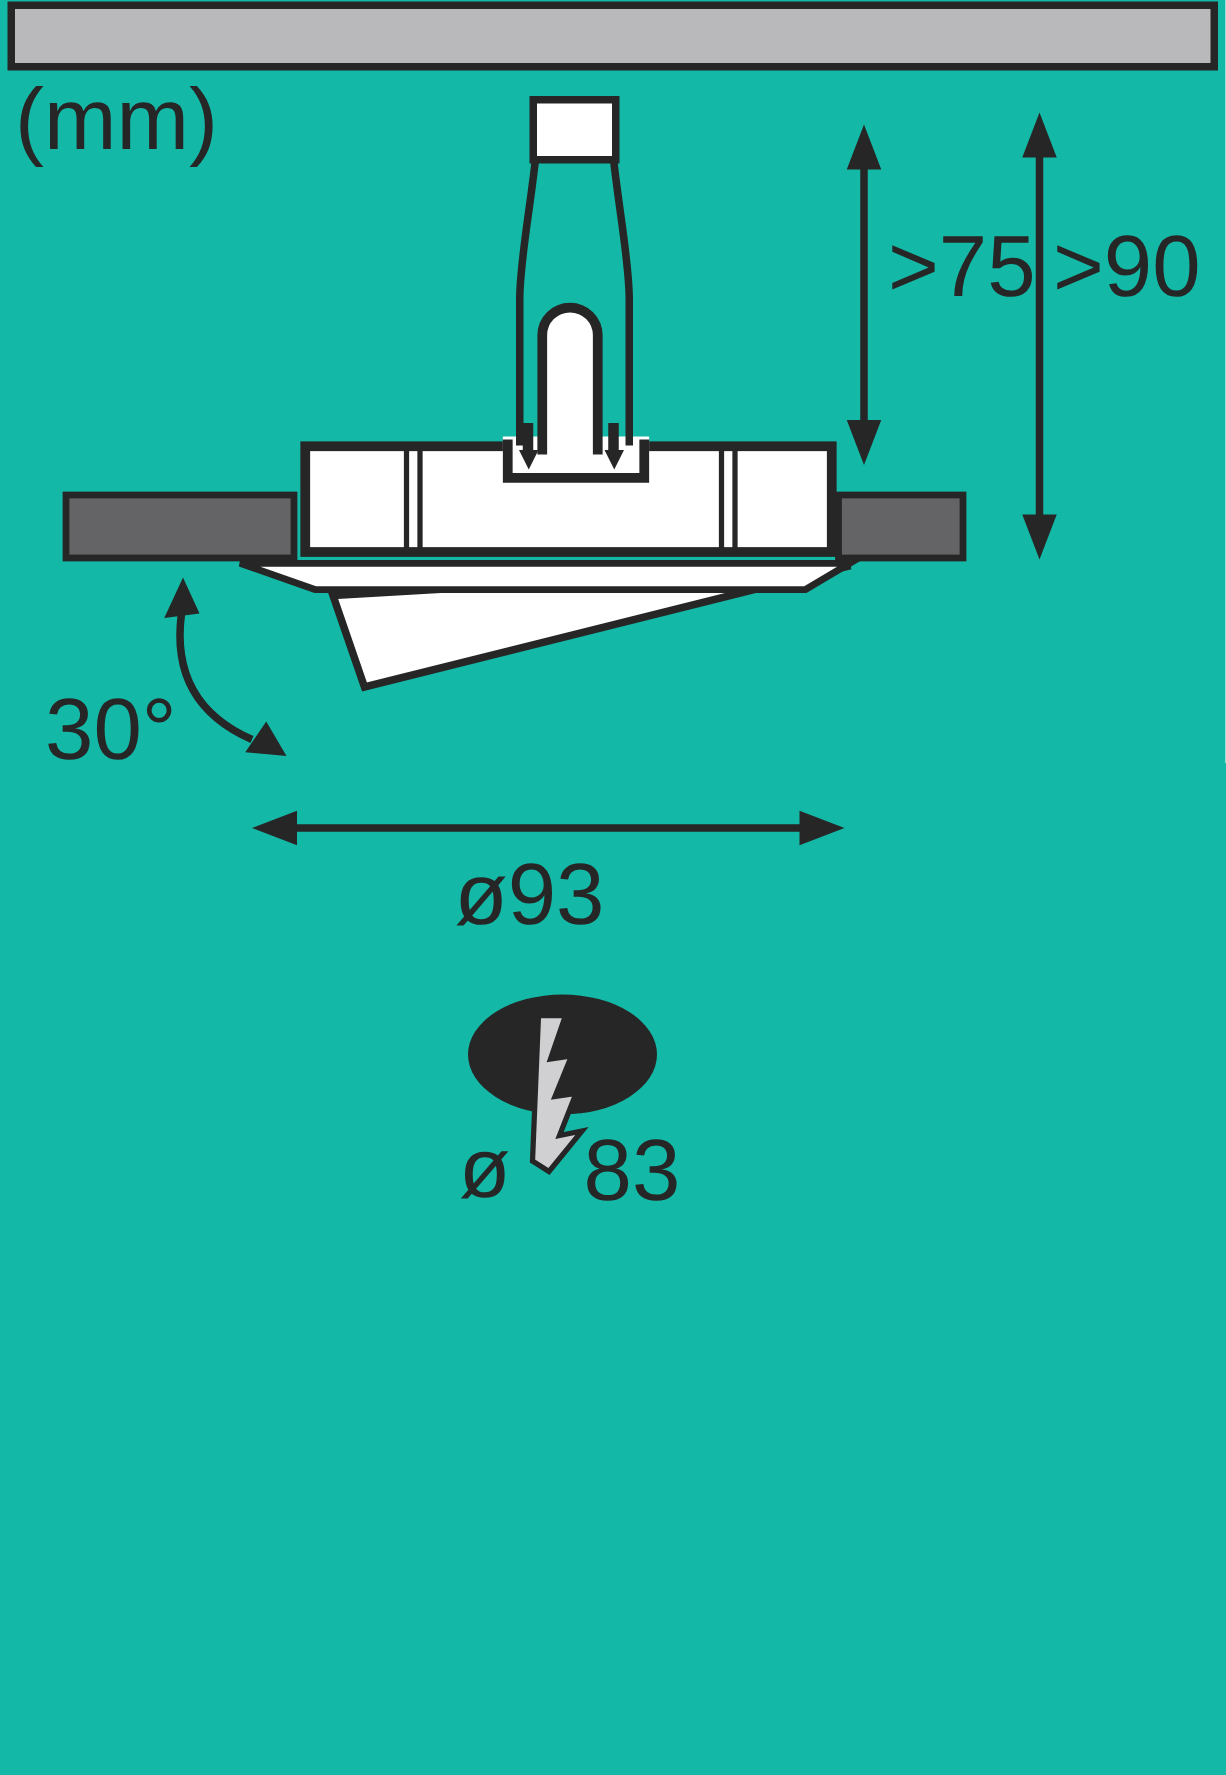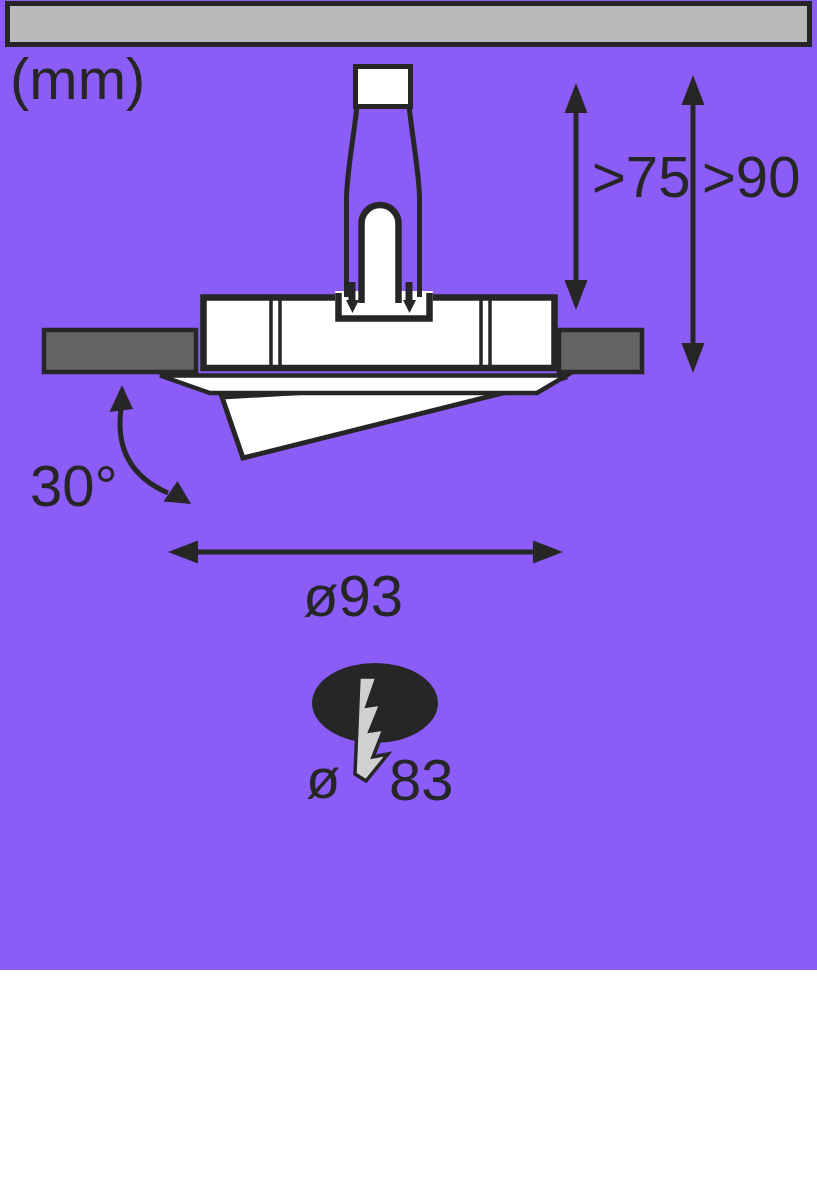--- a/index.html
+++ b/index.html
@@ -1,16 +1,16 @@
 <!DOCTYPE html>
 <html><head>
 <meta charset="utf-8">
 <style>
   html,body{margin:0;padding:0;background:#ffffff;}
-  .page{position:relative;width:817px;height:970px;background:#8b5cf6;overflow:hidden;}
+  .page{position:relative;width:817px;height:1183px;background:#14b8a6;overflow:hidden;}
   svg{display:block;}
   .ln{stroke:#262626;}
   text{font-family:"Liberation Sans","DejaVu Sans",sans-serif;fill:#262626;}
   .dim{font-size:58px;}
   .dim-sm{font-size:56px;}
 </style>
 </head>
 <body>
 
 <div class="page">

